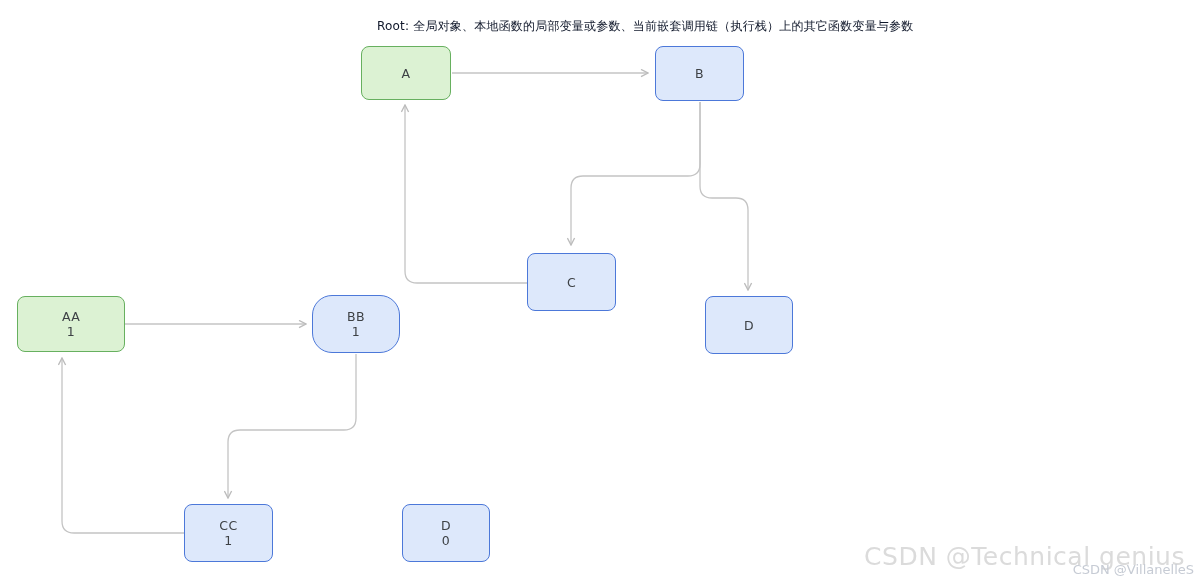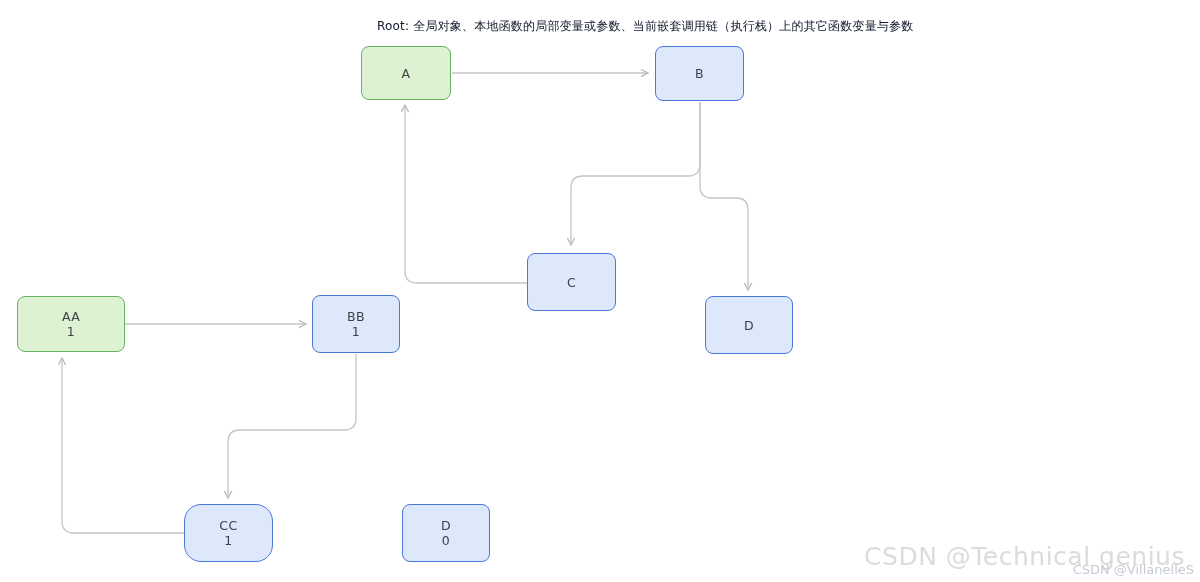--- a/index.html
+++ b/index.html
@@ -28,22 +28,22 @@
     box-sizing:border-box;
   }
   .node-green{background:#dcf2d3;border:1.5px solid #67b05f;}
   .node-blue{background:#dde8fb;border:1.5px solid #4c78d9;}
 
   #node-a {left:361px;top:46px;width:90px;height:54px;}
   #node-b {left:655px;top:46px;width:89px;height:55px;}
   #node-c {left:527px;top:253px;width:89px;height:58px;}
   #node-d {left:705px;top:296px;width:88px;height:58px;}
   #node-aa{left:17px; top:296px;width:108px;height:56px;}
-  #node-bb{left:312px;top:295px;width:88px;height:58px;}
-  #node-cc{left:184px;top:504px;width:89px;height:58px;border-radius:17px;}
+  #node-bb{left:312px;top:295px;width:88px;height:58px;border-radius:20px;}
+  #node-cc{left:184px;top:504px;width:89px;height:58px;}
   #node-dd{left:402px;top:504px;width:88px;height:58px;}
 
   .notes{
     position:absolute;left:946px;top:127px;
     font-size:17.5px;line-height:27px;color:#141517;
     letter-spacing:.5px;white-space:nowrap;
   }
   .notes-gap{height:27px;}
 
   .watermark-large{

